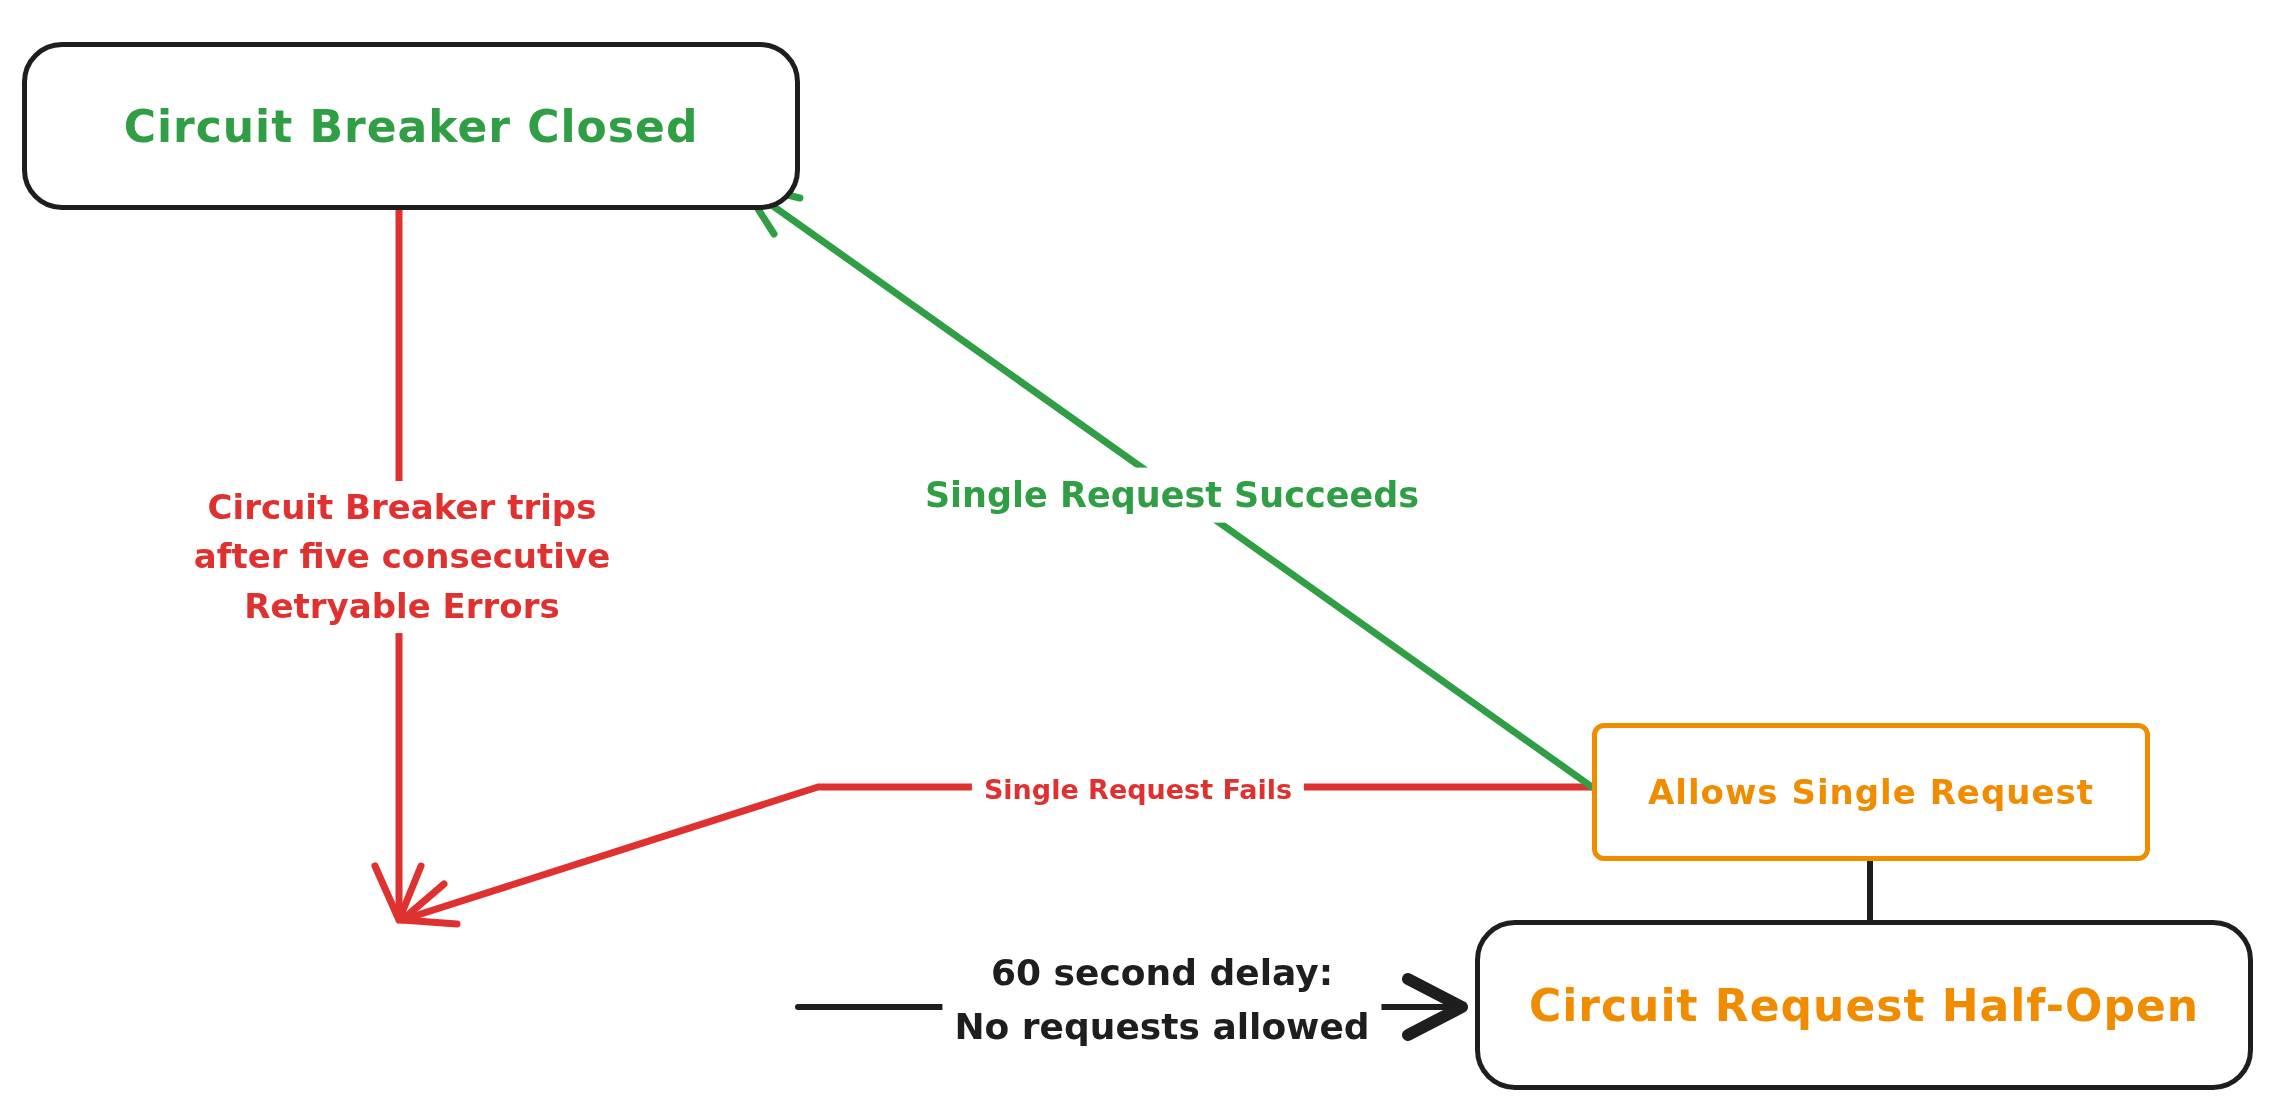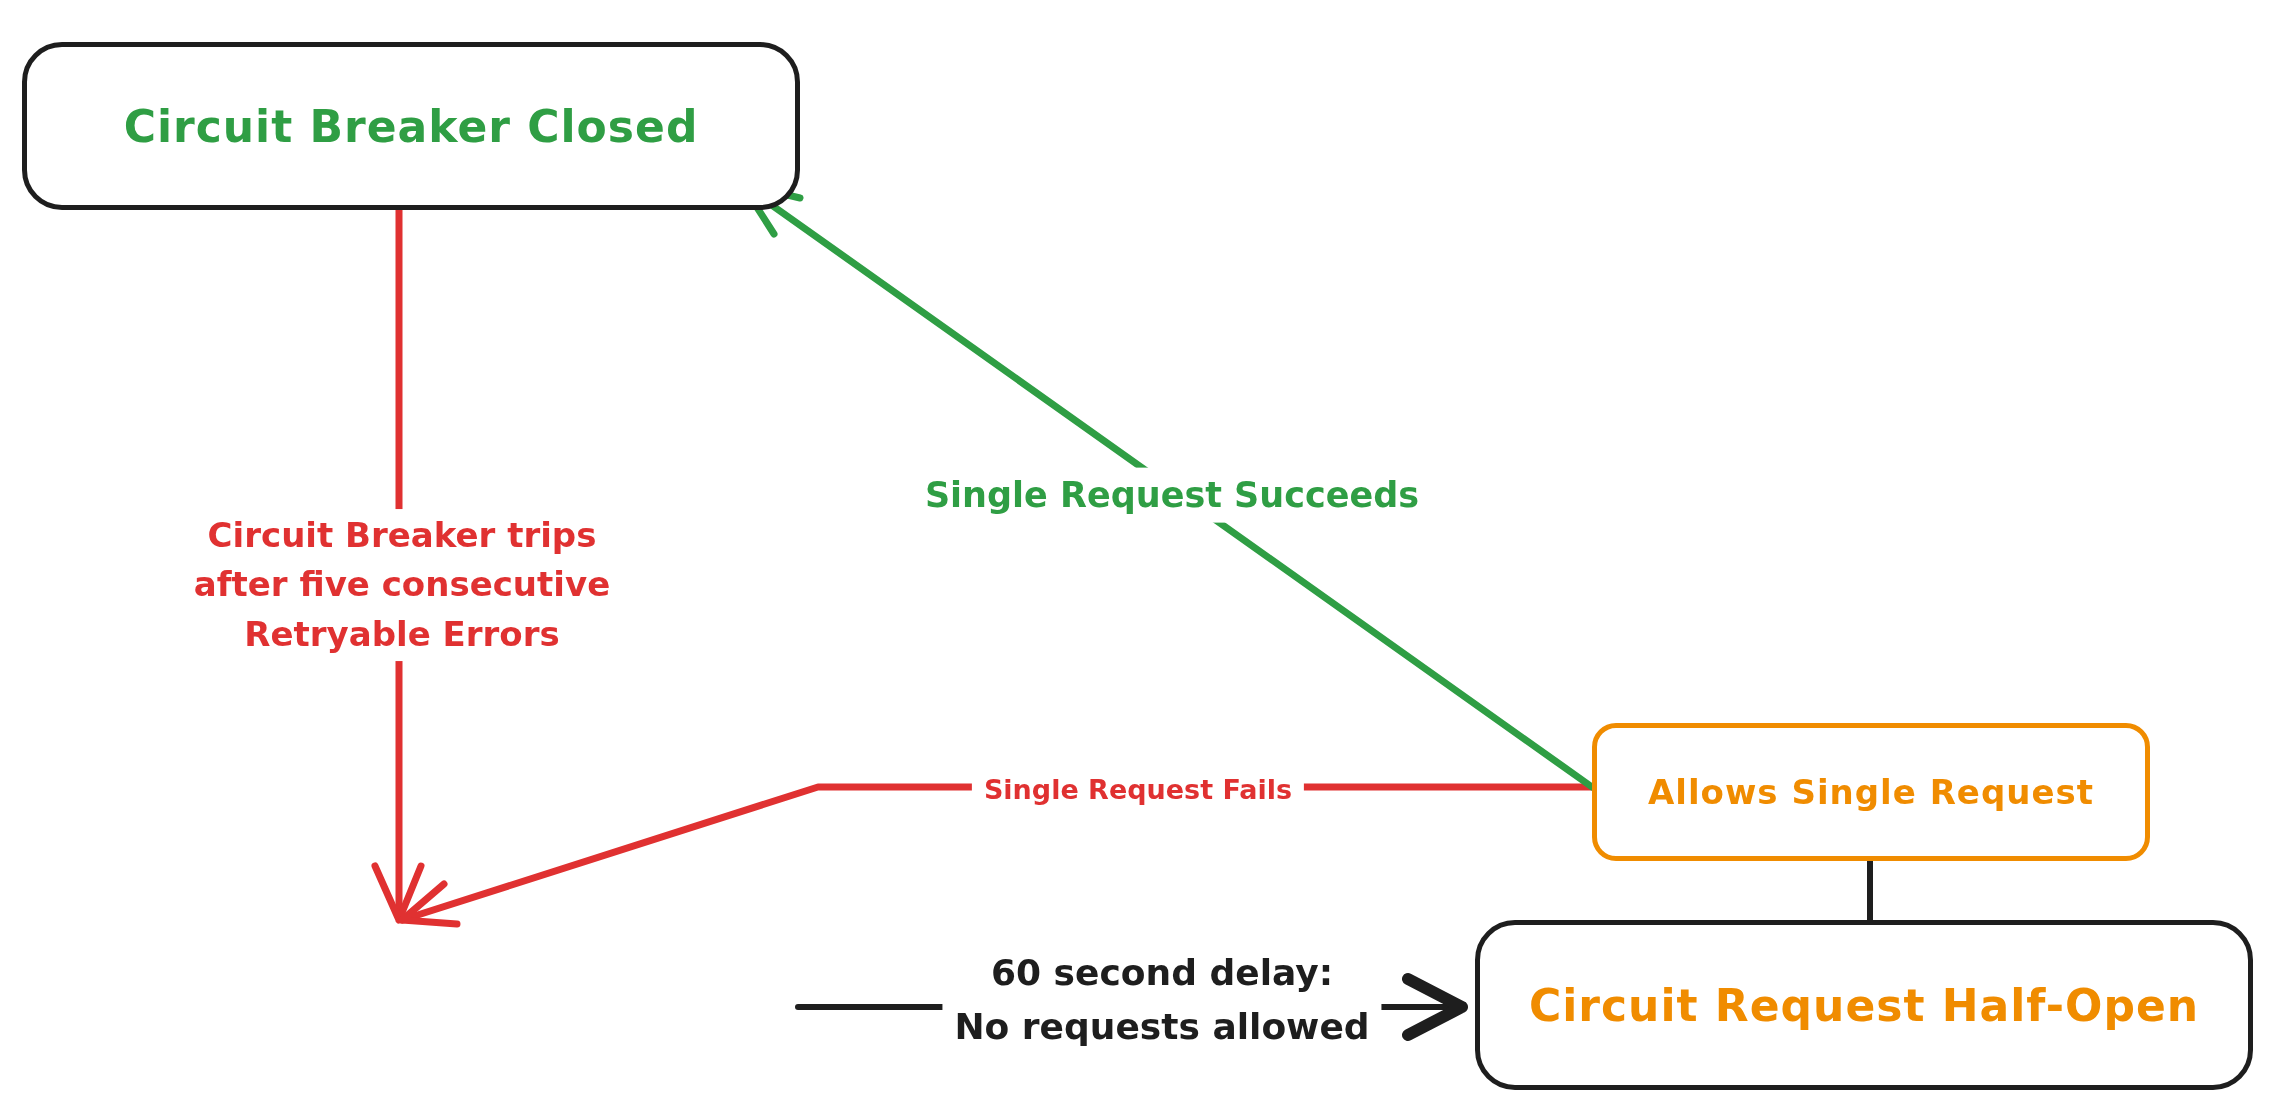--- a/index.html
+++ b/index.html
@@ -45,35 +45,35 @@
   .node .title {
     font-weight: bold;
     font-size: 44px;
     letter-spacing: 1px;
     padding: 0 20px;
   }
   #node-closed    { left: 22px;   top: 14px;  width: 778px; height: 168px; color: var(--green); margin-top: 28px; }
   #node-open      { left: 30px;   top: 922px; width: 768px; height: 172px; color: var(--red); }
   #node-half-open { left: 1475px; top: 920px; width: 778px; height: 170px; color: var(--orange); }
   #node-allows    { left: 1592px; top: 723px; width: 558px; height: 138px;
-                    color: var(--orange); border-color: var(--orange); border-radius: 24px; }
+                    color: var(--orange); border-color: var(--orange); border-radius: 12px; }
   #node-allows .title { font-size: 34px; }
 
   .edge-label {
     position: absolute;
     z-index: 2;
     transform: translate(-50%, -50%);
     background: #ffffff;
     text-align: center;
     white-space: pre-line;
     font-weight: bold;
     line-height: 1.45;
     padding: 2px 12px;
   }
-  #label-trip     { left: 402px;  top: 557px;  color: var(--red);   font-size: 34px; margin-top: 28px; }
+  #label-trip     { left: 402px;  top: 557px;  color: var(--red);   font-size: 34px; }
   #label-succeeds { left: 1172px; top: 495px;  color: var(--green); font-size: 35px; }
   #label-fails    { left: 1138px; top: 790px;  color: var(--red);   font-size: 27px; }
   #label-delay    { left: 1162px; top: 1000px; color: var(--ink);   font-size: 36px; line-height: 1.5; }
 </style>
 </head>
 <body>
 
 <div class="canvas">
 
   <svg class="edges" width="2272" height="1107" viewBox="0 0 2272 1107">

